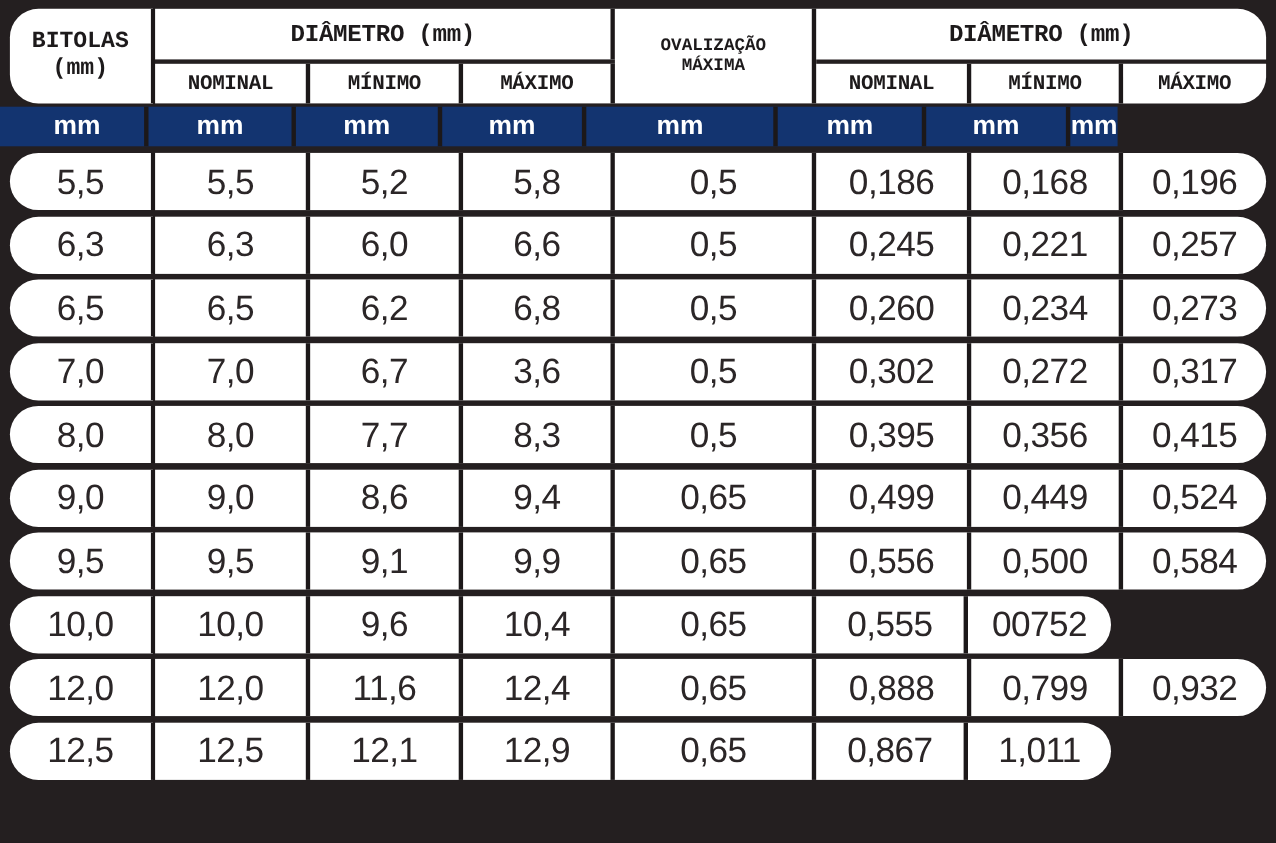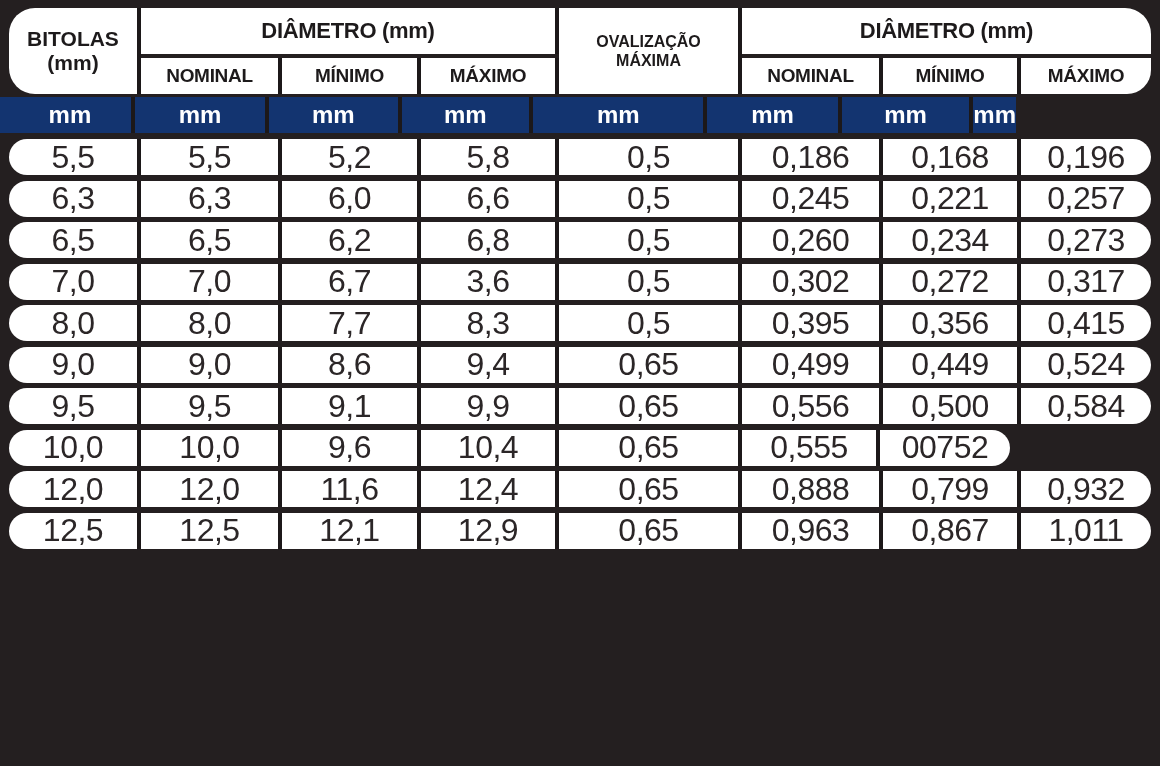--- a/index.html
+++ b/index.html
@@ -15,20 +15,21 @@
   
   .c1{width:132px}.c2{width:141px}.c3{width:139px}.c4{width:138px}
   .c5{width:183px}.c6{width:141px}.c7{width:138px}.c8{width:130px}
 
   .cellbase {
     background:#ffffff;
     display:flex; align-items:center; justify-content:center;
     text-align:center;
     border-right:4px solid #1c1819;
     color:#1d1a1b;
+    font-family:Liberation Mono, monospace;
   }
 
   
   .header {
     position:absolute; left:9px; top:8px;
     display:grid;
     grid-template-columns:132px 141px 139px 138px 183px 141px 138px 130px;
     grid-template-rows:46px 36px;
     row-gap:4px;
   }
@@ -61,21 +62,21 @@
     border-right:4px solid #1c1819;
     color:#ffffff; font-weight:bold; font-size:24px;
   }
   .u-last { flex:1; border-right:none; }
 
   
   .rows {
     position:absolute; left:9px; top:139px;
     display:flex; flex-direction:column; gap:5.5px;
   }
-  .data-row { display:flex; height:36px; }
+  .data-row { display:flex; height:52px; }
   .data-row .cell {
     background:#ffffff;
     display:flex; align-items:center; justify-content:center;
     border-right:4px solid #1c1819;
     color:#2b2627; font-size:32px; letter-spacing:-0.5px;
   }
   .data-row .cell.c1 { border-radius:26px 0 0 26px; }
   .data-row .cell.c8 { border-radius:0 26px 26px 0; border-right:none; }
 </style>
 </head>
@@ -203,19 +204,18 @@
         <div class="cell c6">0,888</div>
         <div class="cell c7">0,799</div>
         <div class="cell c8">0,932</div>
       </div>
       <div class="data-row">
         <div class="cell c1">12,5</div>
         <div class="cell c2">12,5</div>
         <div class="cell c3">12,1</div>
         <div class="cell c4">12,9</div>
         <div class="cell c5">0,65</div>
-        <div class="cell c6">0,963</div>
         <div class="cell c7">0,867</div>
         <div class="cell c8">1,011</div>
       </div>
     </div>
 
 </div>
 
 </body></html>

